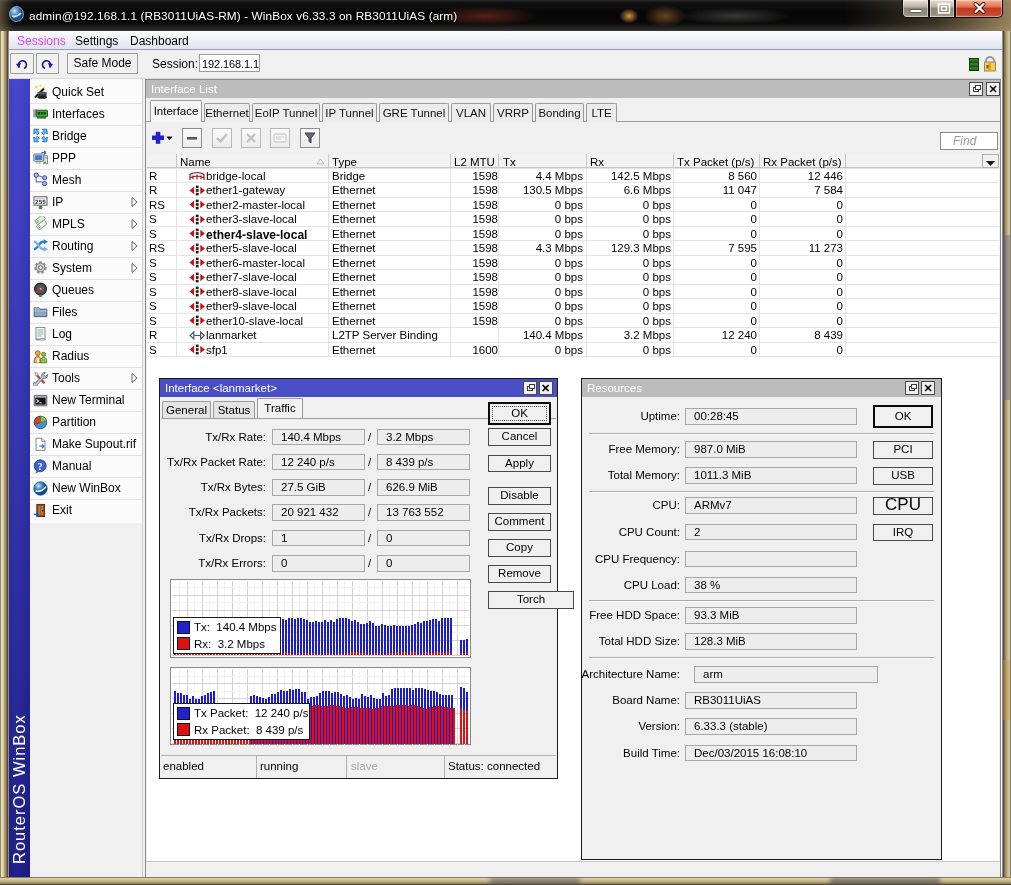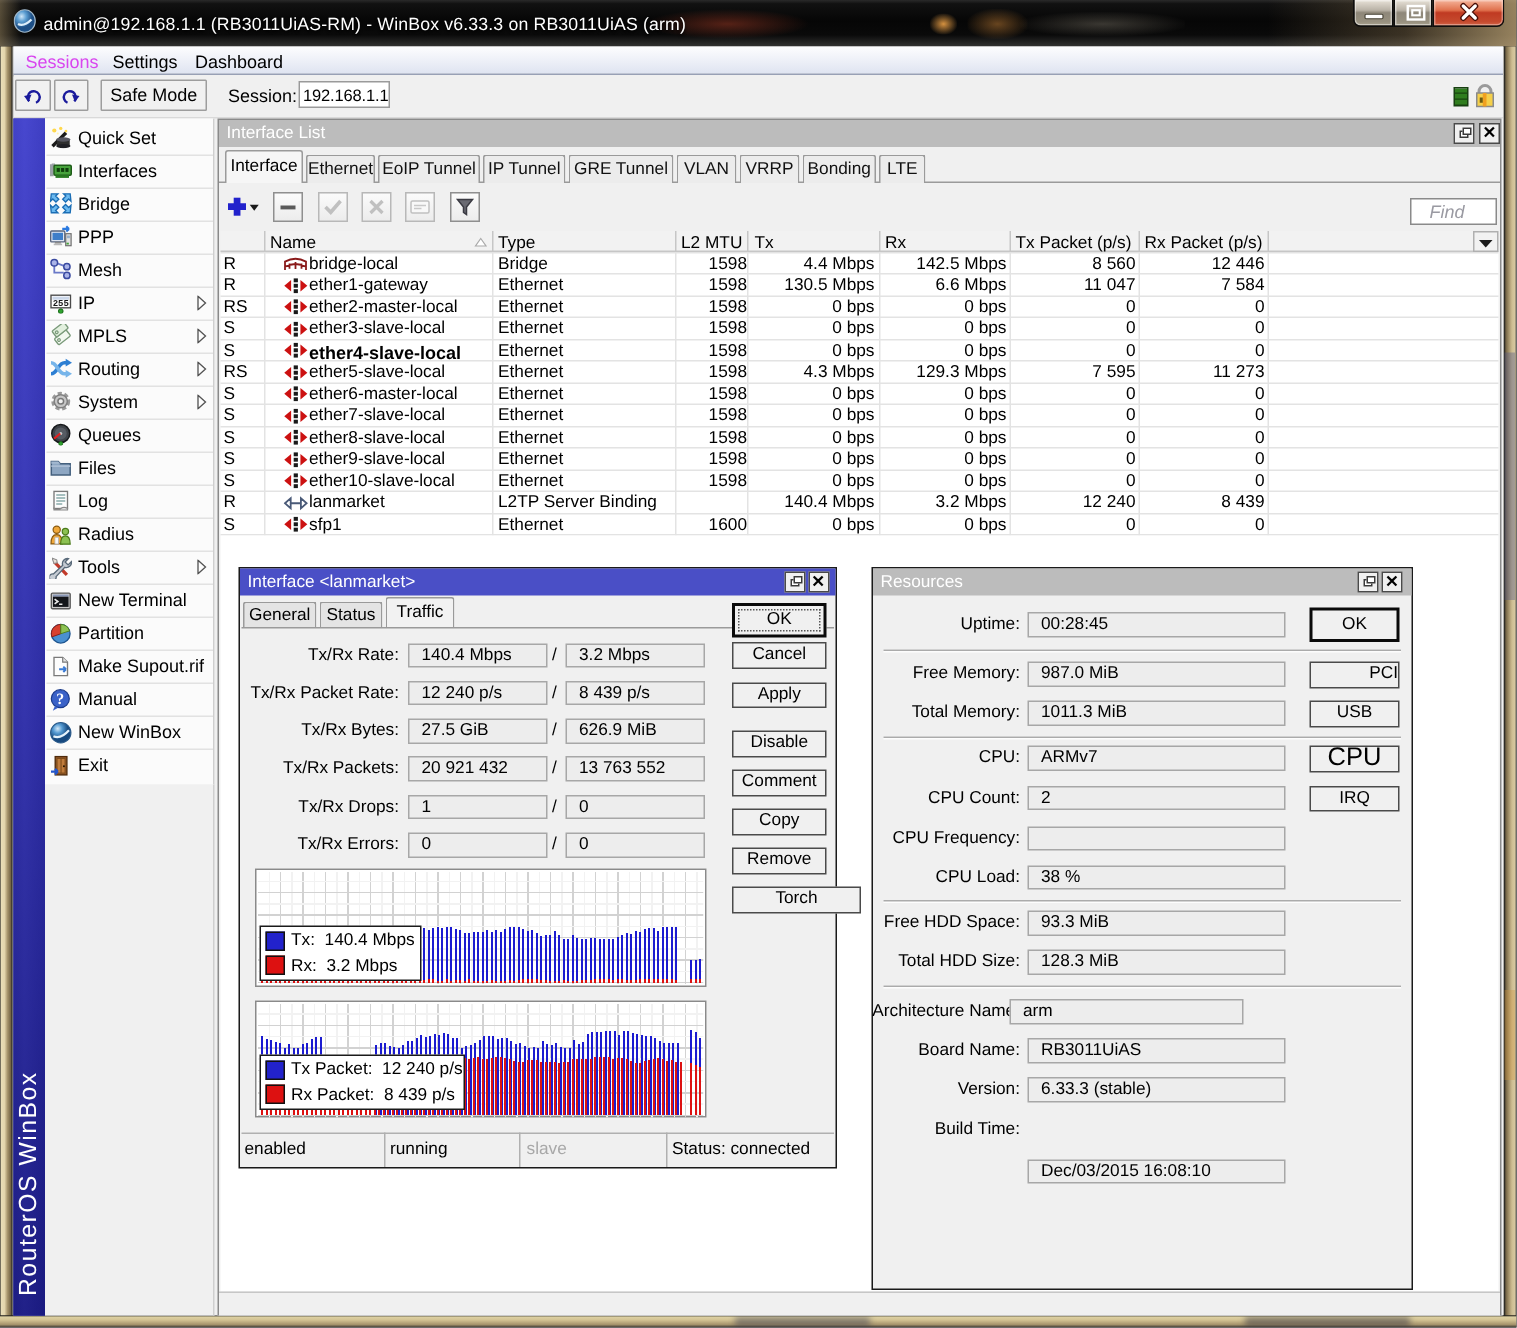--- a/index.html
+++ b/index.html
@@ -1211,41 +1211,41 @@
   </div>
 <div style="left:560px;top:635.0px;width:120px;" class="abs">
     <div class="lab">Total HDD Size:</div>
   </div>
 <div style="left:685px;top:633.0px;width:172px;height:16.5px;" class="abs">
     <div class="field" style="width:100%;height:100%;padding-top:1px;">128.3 MiB</div>
   </div>
 <div style="left:560px;top:668.0px;width:120px;" class="abs">
     <div class="lab">Architecture Name:</div>
   </div>
-<div style="left:673px;top:666.0px;width:156px;height:16.5px;" class="abs">
+<div style="left:694px;top:666.0px;width:184px;height:16.5px;" class="abs">
     <div class="field" style="width:100%;height:100%;padding-top:1px;">arm</div>
   </div>
 <div style="left:560px;top:694.0px;width:120px;" class="abs">
     <div class="lab">Board Name:</div>
   </div>
 <div style="left:685px;top:692.0px;width:172px;height:16.5px;" class="abs">
     <div class="field" style="width:100%;height:100%;padding-top:1px;">RB3011UiAS</div>
   </div>
 <div style="left:560px;top:720.0px;width:120px;" class="abs">
     <div class="lab">Version:</div>
   </div>
 <div style="left:685px;top:718.0px;width:172px;height:16.5px;" class="abs">
     <div class="field" style="width:100%;height:100%;padding-top:1px;">6.33.3 (stable)</div>
   </div>
 <div style="left:560px;top:746.5px;width:120px;" class="abs">
     <div class="lab">Build Time:</div>
   </div>
-<div style="left:685px;top:744.5px;width:172px;height:16.5px;margin-top:28px;" class="abs">
+<div style="left:685px;top:744.5px;width:172px;height:16.5px;" class="abs">
     <div class="field" style="width:100%;height:100%;padding-top:1px;">Dec/03/2015 16:08:10</div>
   </div>
 <div style="left:589px;top:432.5px;width:345px;height:2px;background:#fdfdfd;border-top:1px solid #ababab;" class="abs"></div>
 <div style="left:589px;top:490.5px;width:345px;height:2px;background:#fdfdfd;border-top:1px solid #ababab;" class="abs"></div>
 <div style="left:589px;top:599.5px;width:345px;height:2px;background:#fdfdfd;border-top:1px solid #ababab;" class="abs"></div>
 <div style="left:589px;top:656.5px;width:345px;height:2px;background:#fdfdfd;border-top:1px solid #ababab;" class="abs"></div>
 <div style="left:873px;top:405px;width:60px;height:23px;background:#f0f0f0;border:2px solid #0a0a0a;font-size:11.5px;text-align:center;line-height:18px;" class="abs">OK</div>
-<div style="left:873px;top:441px;width:60px;height:17.5px;background:#f0f0f0;border:1px solid #4a4a4a;font-size:11.5px;text-align:right;line-height:14.0px;" class="abs">PCI</div>
+<div style="left:873px;top:441px;width:60px;height:17.5px;background:#f0f0f0;border:1px solid #4a4a4a;font-size:11.5px;text-align:center;line-height:14.0px;" class="abs">PCI</div>
 <div style="left:873px;top:467px;width:60px;height:17.5px;background:#f0f0f0;border:1px solid #4a4a4a;font-size:11.5px;text-align:center;line-height:14.0px;" class="abs">USB</div>
 <div style="left:873px;top:497px;width:60px;height:17.5px;background:#f0f0f0;border:1px solid #4a4a4a;font-size:17px;text-align:center;line-height:14.0px;" class="abs">CPU</div>
 <div style="left:873px;top:523.5px;width:60px;height:17.5px;background:#f0f0f0;border:1px solid #4a4a4a;font-size:11.5px;text-align:center;line-height:14.0px;" class="abs">IRQ</div>
 </body></html>

